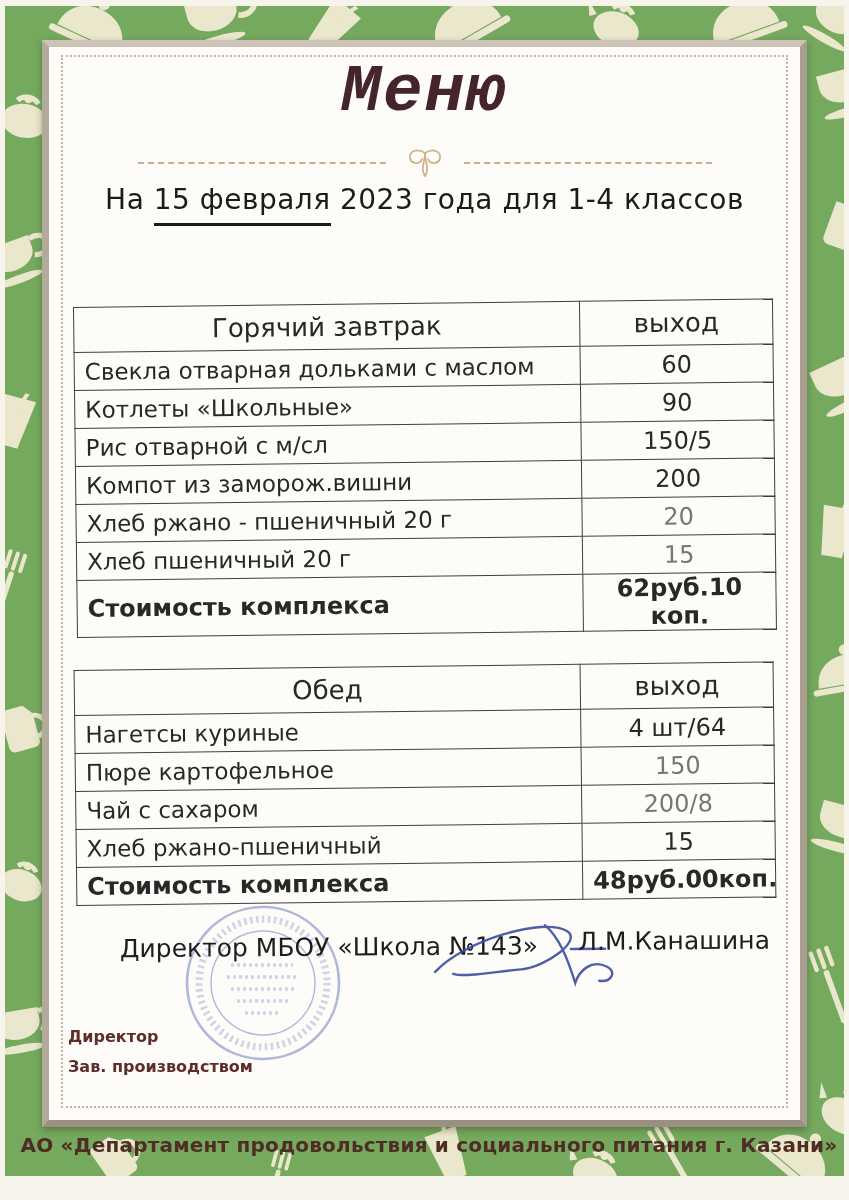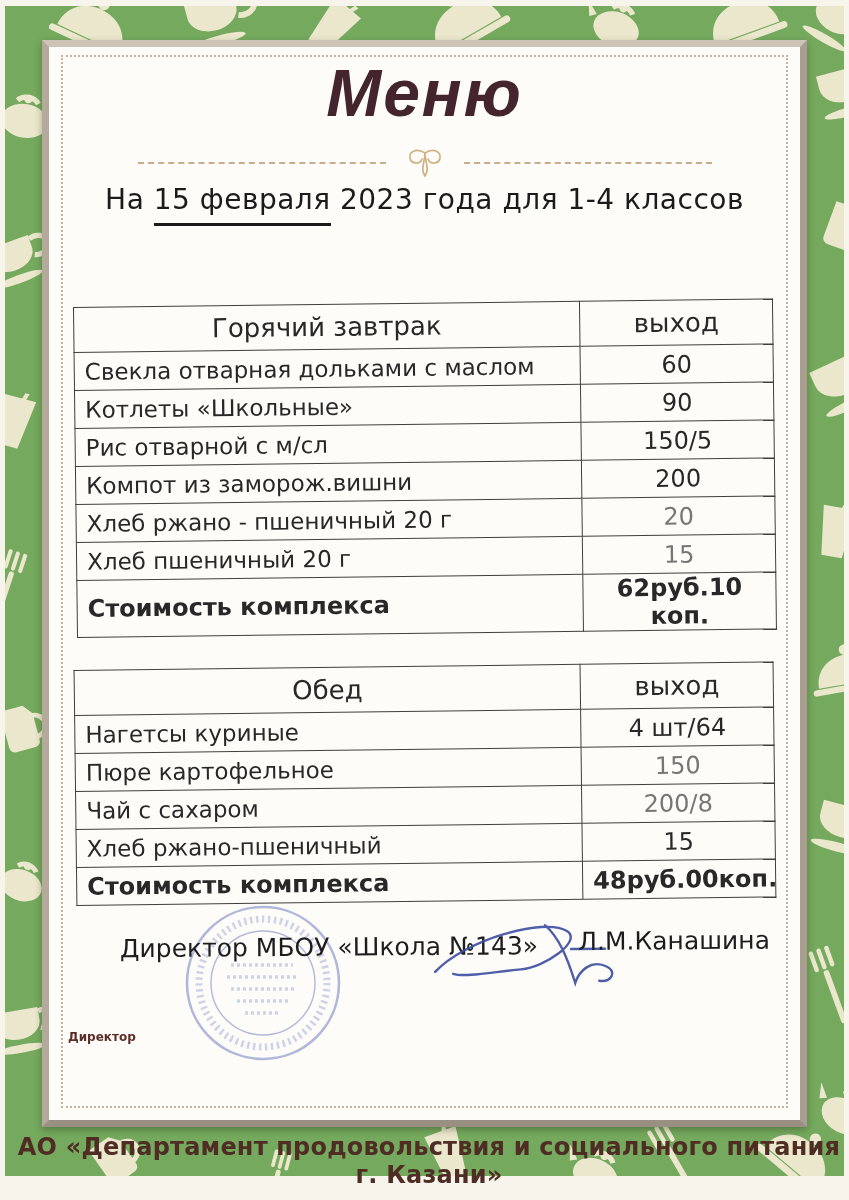--- a/index.html
+++ b/index.html
@@ -13,21 +13,21 @@
   .border-icon svg{display:block;}
 
   
   .card{position:absolute;left:42px;top:40px;width:751px;height:1073px;
     background:#fdfcf8;border:7px solid;border-color:#cdc4b7 #a99e90 #998f82 #b4aa9c;
     box-shadow:0 3px 7px rgba(40,40,20,.35);z-index:2;}
   .dotted-frame{position:absolute;inset:8px 12px 12px 12px;border:2px dotted #c9b199;
     pointer-events:none;}
 
   .menu-title{position:absolute;top:6px;left:0;right:0;margin:0;text-align:center;
-    font-family:Liberation Sans, sans-serif;font-style:italic;font-weight:bold;
+    font-family:Liberation Mono, monospace;font-style:italic;font-weight:bold;
     font-size:66px;line-height:80px;color:var(--title-brown,#45252d);letter-spacing:2px;}
 
   .divider{position:absolute;top:100px;left:0;right:0;display:flex;
     align-items:center;justify-content:center;gap:16px;}
   .divider .dash-line{width:248px;border-top:2px dashed #c9ad8d;height:0;}
   .divider svg{display:block;}
 
   .date-line{position:absolute;top:136px;left:0;right:0;margin:0;text-align:center;
     font-size:28px;font-weight:500;color:#1b1b1b;letter-spacing:.5px;}
   .date-line .u{border-bottom:3px solid #1b1b1b;padding-bottom:7px;}
@@ -49,24 +49,24 @@
 
   .sign-row{position:absolute;top:873px;left:0;right:0;height:60px;
     transform:rotate(-0.4deg);}
   .sign-label{position:absolute;left:71px;top:12px;font-size:25px;color:#1d1d1d;}
   .sign-name{position:absolute;right:30px;top:8px;font-size:25px;color:#1d1d1d;}
   .signature-svg{position:absolute;left:376px;top:-10px;}
 
   .stamp{position:absolute;left:134px;top:856px;opacity:.55;}
 
   .roles{position:absolute;left:19px;top:975px;}
-  .role{font-size:12px;font-weight:bold;color:#5d2d2a;line-height:30px;}
+  .role{font-size:16px;font-weight:bold;color:#5d2d2a;line-height:30px;}
 
   .footer-org{position:absolute;left:9px;right:0;top:1133px;text-align:center;
-    font-size:24px;font-weight:bold;color:#4f2d24;z-index:3;letter-spacing:.2px;}
+    font-size:20px;font-weight:bold;color:#4f2d24;z-index:3;letter-spacing:.2px;}
 </style>
 </head>
 <body>
 
 <svg width="0" height="0" style="position:absolute">
   <defs>
     <symbol id="ic-cloche" viewBox="0 0 76 48">
       <circle cx="38" cy="7" r="5" fill="currentColor"></circle>
       <path d="M8 40 C8 22 22 12 38 12 C54 12 68 22 68 40 Z" fill="currentColor"></path>
       <rect x="2" y="41" width="72" height="6" rx="3" fill="currentColor"></rect>
@@ -369,18 +369,19 @@
           <path d="M10 62 C40 30 120 8 142 22 C158 32 120 58 96 60 C70 62 40 68 28 64"></path>
           <path d="M120 16 C134 28 142 48 150 74 C154 62 166 50 182 58 C192 63 186 74 174 72"></path>
           <path d="M146 40 h34"></path>
         </g>
       </svg>
       <span class="sign-name">Л.М.Канашина</span>
     </div>
 
     <div class="roles">
       <div class="role">Директор</div>
+      <div class="role">Зав. производством</div>
     </div>
   </div>
 
   <div class="footer-org">АО «Департамент продовольствия и социального питания г. Казани»</div>
 
 </div>
 
 </body></html>

